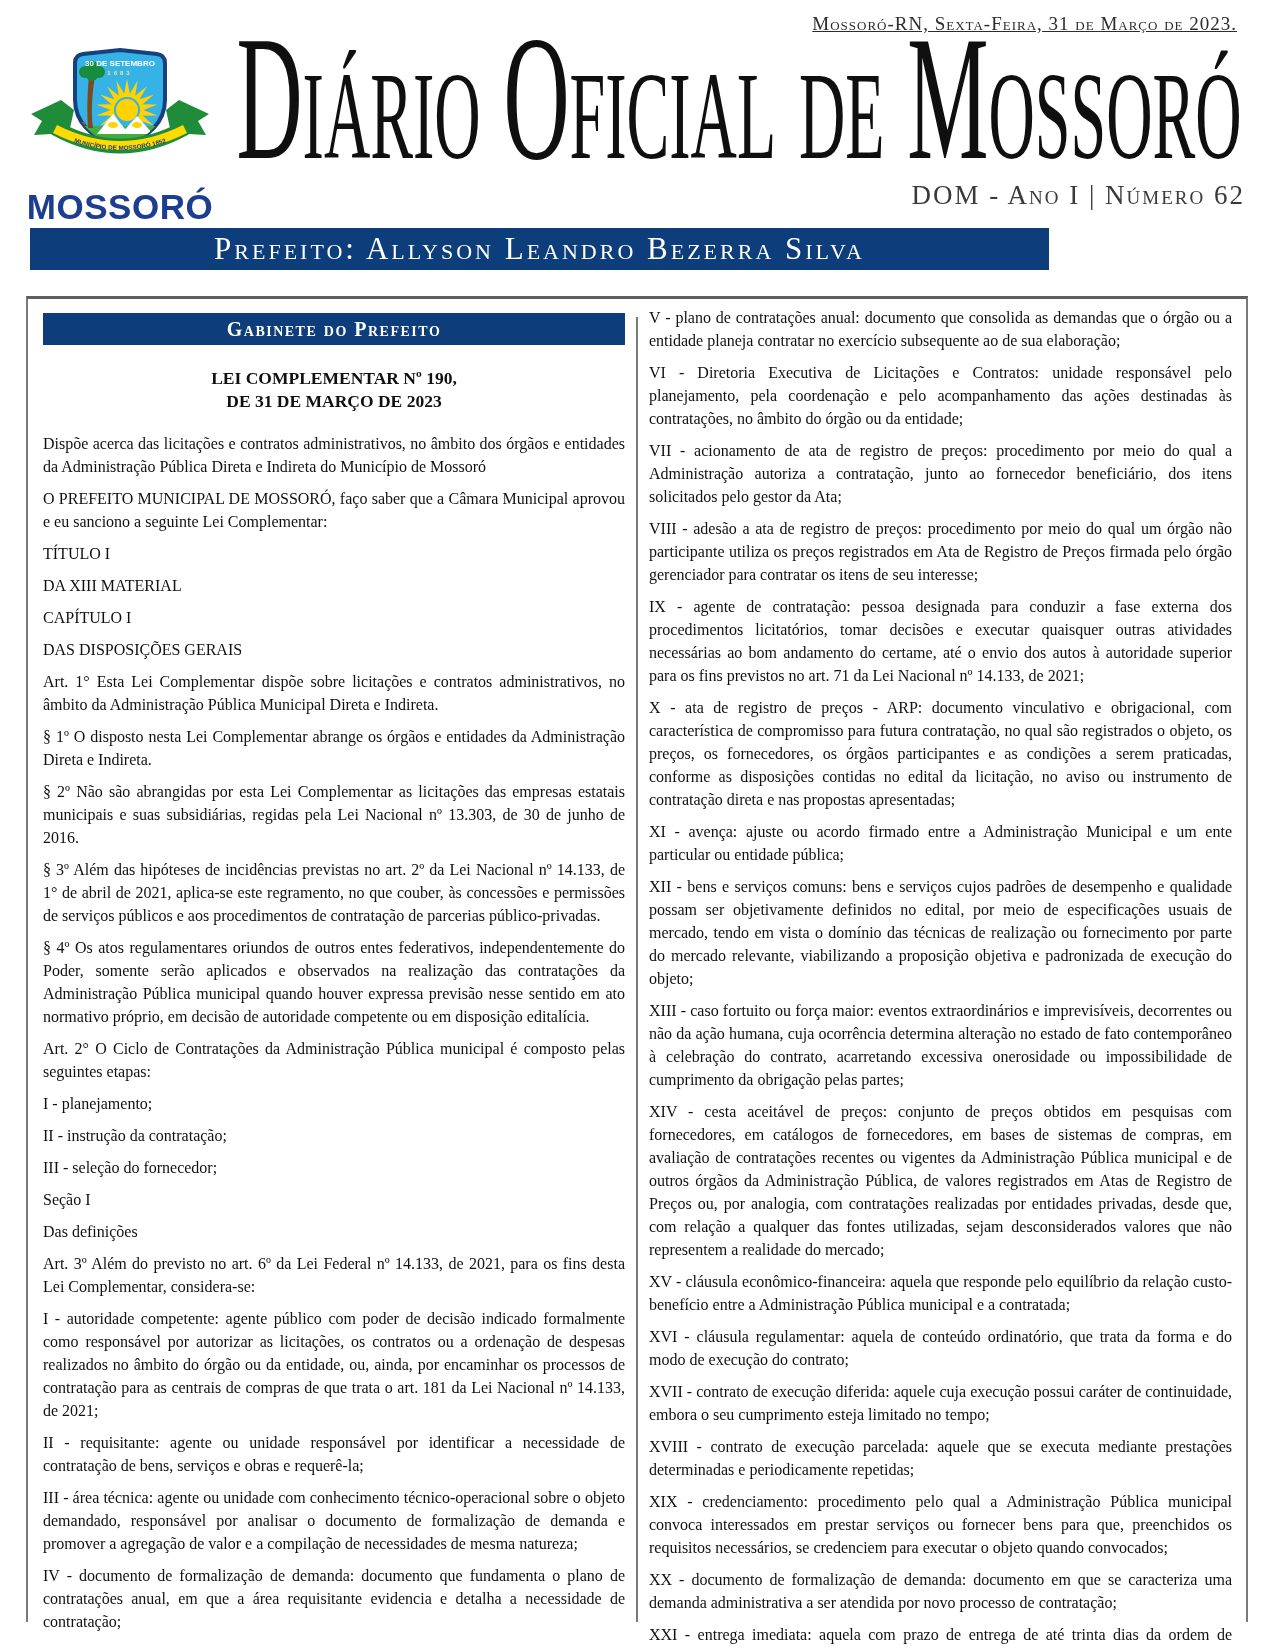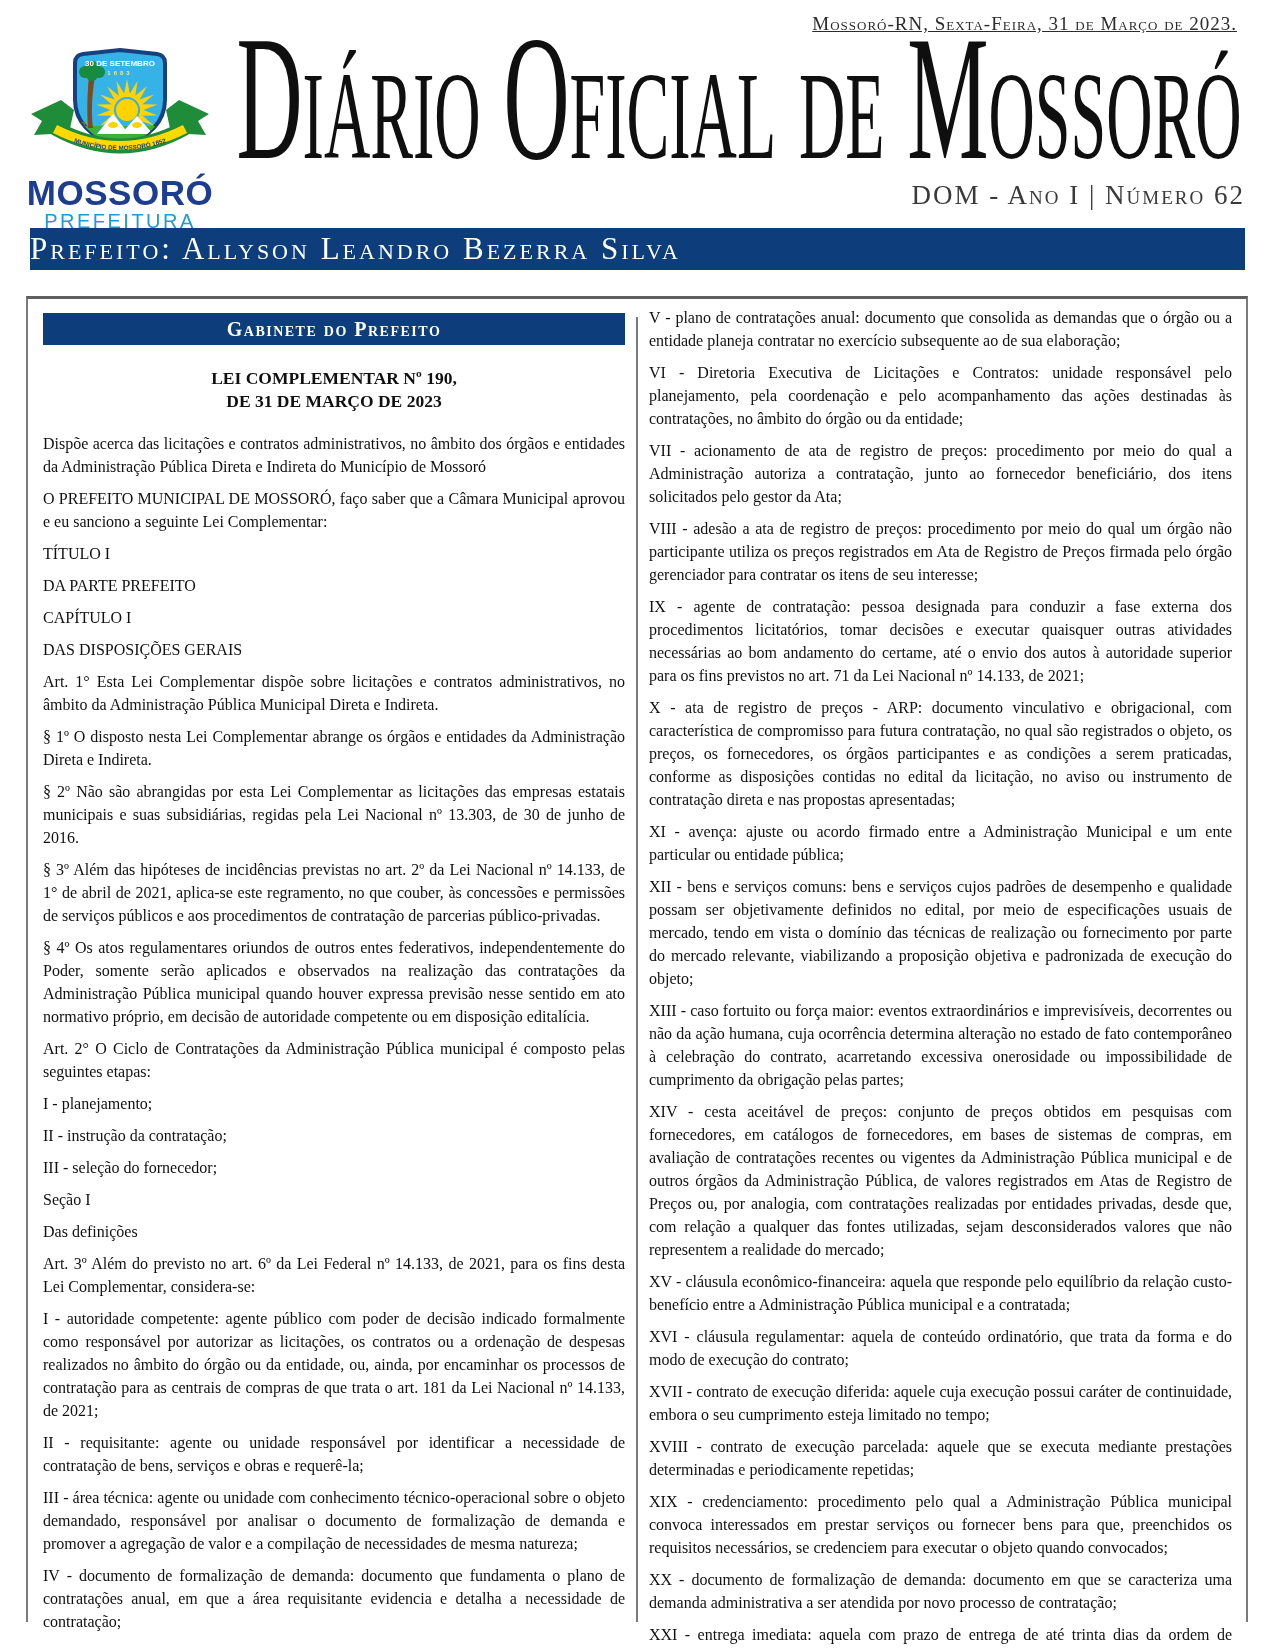--- a/index.html
+++ b/index.html
@@ -25,30 +25,30 @@
   .masthead-title-svg{position:absolute;left:232px;top:36px;}
   .edition-line{
     position:absolute;top:180px;right:30px;
     font-variant:small-caps;font-size:27px;letter-spacing:2px;color:#3a3a3a;
     white-space:nowrap;
   }
   .logo{position:absolute;left:24px;top:42px;width:192px;text-align:center;}
   .logo svg{display:block;margin:0 auto;}
   .logo-city{
     font-family:"Liberation Sans", sans-serif;font-weight:700;font-size:35px;
-    color:var(--logo-blue);line-height:1.0;margin-top:1px;letter-spacing:0.5px;
+    color:var(--logo-blue);line-height:1.0;margin-top:15px;letter-spacing:0.5px;
   }
   .logo-sub{
     font-family:"Liberation Sans", sans-serif;font-weight:400;font-size:20px;
     color:var(--logo-light-blue);letter-spacing:2.5px;line-height:1.1;
   }
   .banner{
-    position:absolute;left:30px;top:228px;width:1215px;height:42px;
+    position:absolute;left:30px;top:228px;width:1019px;height:42px;
     background:var(--banner-blue);color:#fff;
-    display:flex;align-items:center;
+    display:flex;align-items:center;justify-content:center;
     font-variant:small-caps;font-size:31px;letter-spacing:3px;white-space:nowrap;
   }
   .frame{
     position:absolute;left:26px;top:296px;width:1222px;height:1326px;
     border-top:3px solid #5f5f5f;
     border-left:2px solid var(--border-gray);
     border-right:2px solid var(--border-gray);
     background:#fff;
   }
   .divider{
@@ -166,21 +166,21 @@
   <div class="section-box">Gabinete do Prefeito</div>
   <div class="law-title">
     <div>LEI COMPLEMENTAR Nº 190,</div>
     <div>DE 31 DE MARÇO DE 2023</div>
   </div>
   <div>
 
   <p class="para">Dispõe acerca das licitações e contratos administrativos, no âmbito dos órgãos e entidades da Administração Pública Direta e Indireta do Município de Mossoró</p>
       <p class="para">O PREFEITO MUNICIPAL DE MOSSORÓ, faço saber que a Câmara Municipal aprovou e eu sanciono a seguinte Lei Complementar:</p>
       <p class="para">TÍTULO I</p>
-      <p class="para">DA PARTE PREFEITO</p>
+      <p class="para">DA XIII MATERIAL</p>
       <p class="para">CAPÍTULO I</p>
       <p class="para">DAS DISPOSIÇÕES GERAIS</p>
       <p class="para">Art. 1° Esta Lei Complementar dispõe sobre licitações e contratos administrativos, no âmbito da Administração Pública Municipal Direta e Indireta.</p>
       <p class="para">§ 1º O disposto nesta Lei Complementar abrange os órgãos e entidades da Administração Direta e Indireta.</p>
       <p class="para">§ 2º Não são abrangidas por esta Lei Complementar as licitações das empresas estatais municipais e suas subsidiárias, regidas pela Lei Nacional nº 13.303, de 30 de junho de 2016.</p>
       <p class="para">§ 3º Além das hipóteses de incidências previstas no art. 2º da Lei Nacional nº 14.133, de 1° de abril de 2021, aplica-se este regramento, no que couber, às concessões e permissões de serviços públicos e aos procedimentos de contratação de parcerias público-privadas.</p>
       <p class="para">§ 4º Os atos regulamentares oriundos de outros entes federativos, independentemente do Poder, somente serão aplicados e observados na realização das contratações da Administração Pública municipal quando houver expressa previsão nesse sentido em ato normativo próprio, em decisão de autoridade competente ou em disposição editalícia.</p>
       <p class="para">Art. 2° O Ciclo de Contratações da Administração Pública municipal é composto pelas seguintes etapas:</p>
       <p class="para">I - planejamento;</p>
       <p class="para">II - instrução da contratação;</p>

